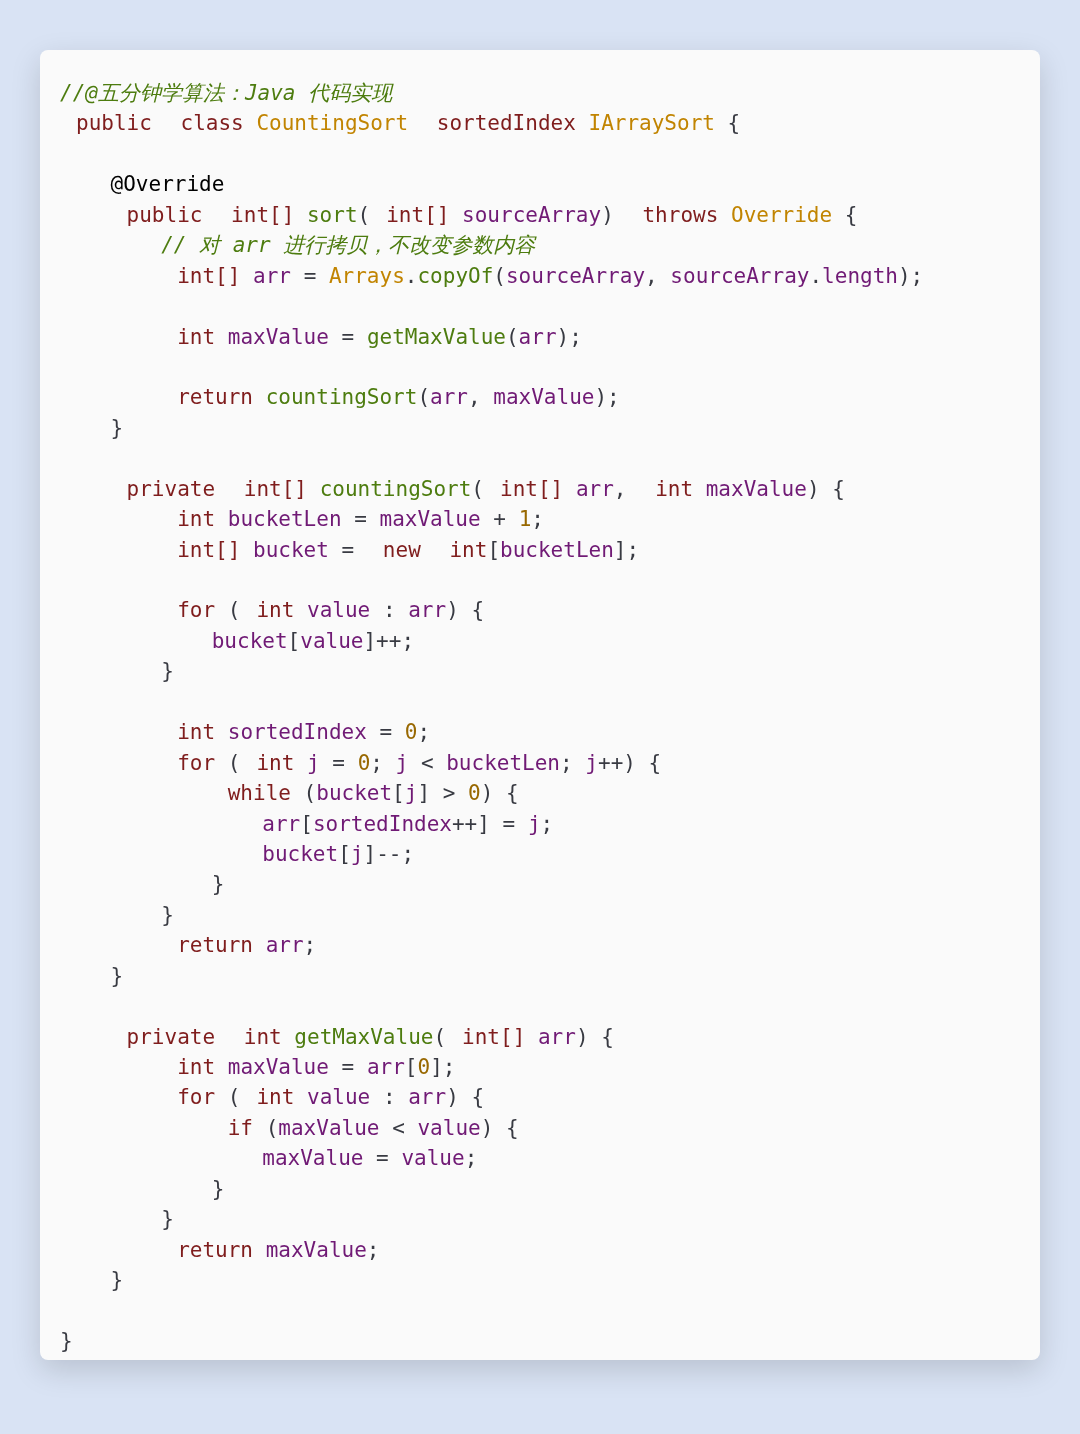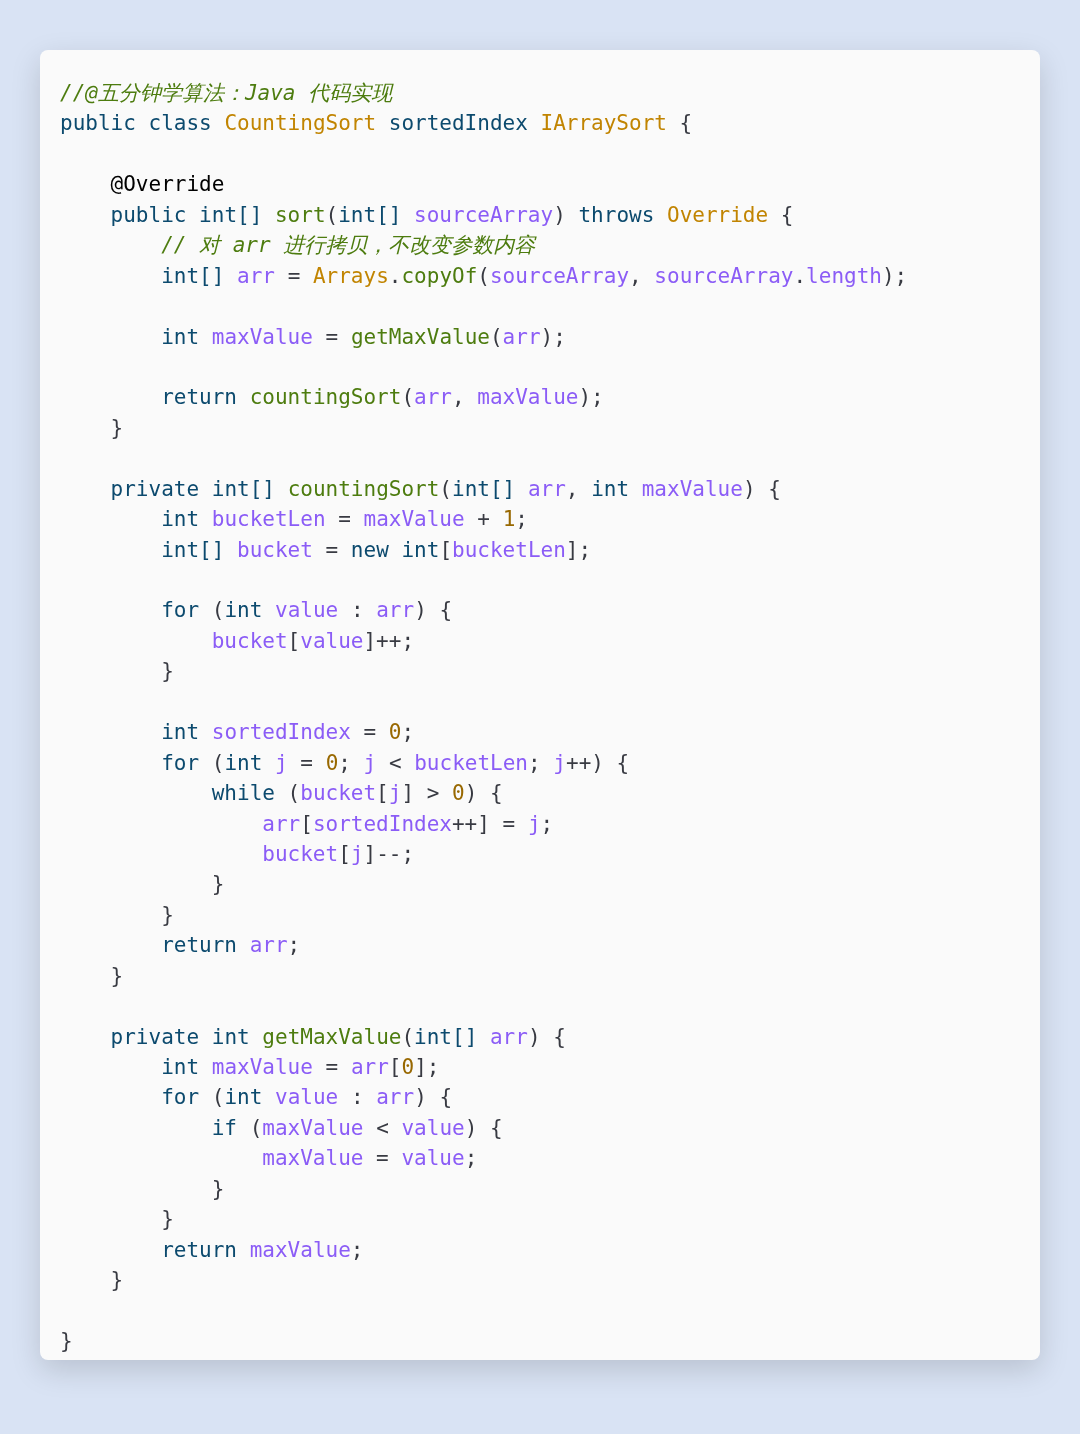--- a/index.html
+++ b/index.html
@@ -20,25 +20,25 @@
     overflow: hidden;
   }
   pre {
     font-family: inherit;
     font-size: 21px;
     line-height: 1.45;
     white-space: pre;
     color: #383a42;
   }
   .cm  { color: #4d7c0f; font-style: italic; }  
-  .kw  { color: #0c4a6e; }                       
+  .kw  { color: #7f1d1d; margin-left: 16px; }                       
   .ty  { color: #c18401; }                       
   .fn  { color: #4d7c0f; }                       
   .an  { color: #000000; }                       
-  .var { color: #8b5cf6; text-align: center; }                       
+  .var { color: #701a75; text-align: center; }                       
   .num { color: #986801; }                       
   .pn  { color: #383a42; }                       
 </style>
 </head>
 <body>
 
 <div class="card">
 <pre><span class="cm">//@五分钟学算法：Java 代码实现</span>
 <span class="kw">public</span> <span class="kw">class</span> <span class="ty">CountingSort</span> <span class="kw">sortedIndex</span> <span class="ty">IArraySort</span> <span class="pn">{</span>
 

